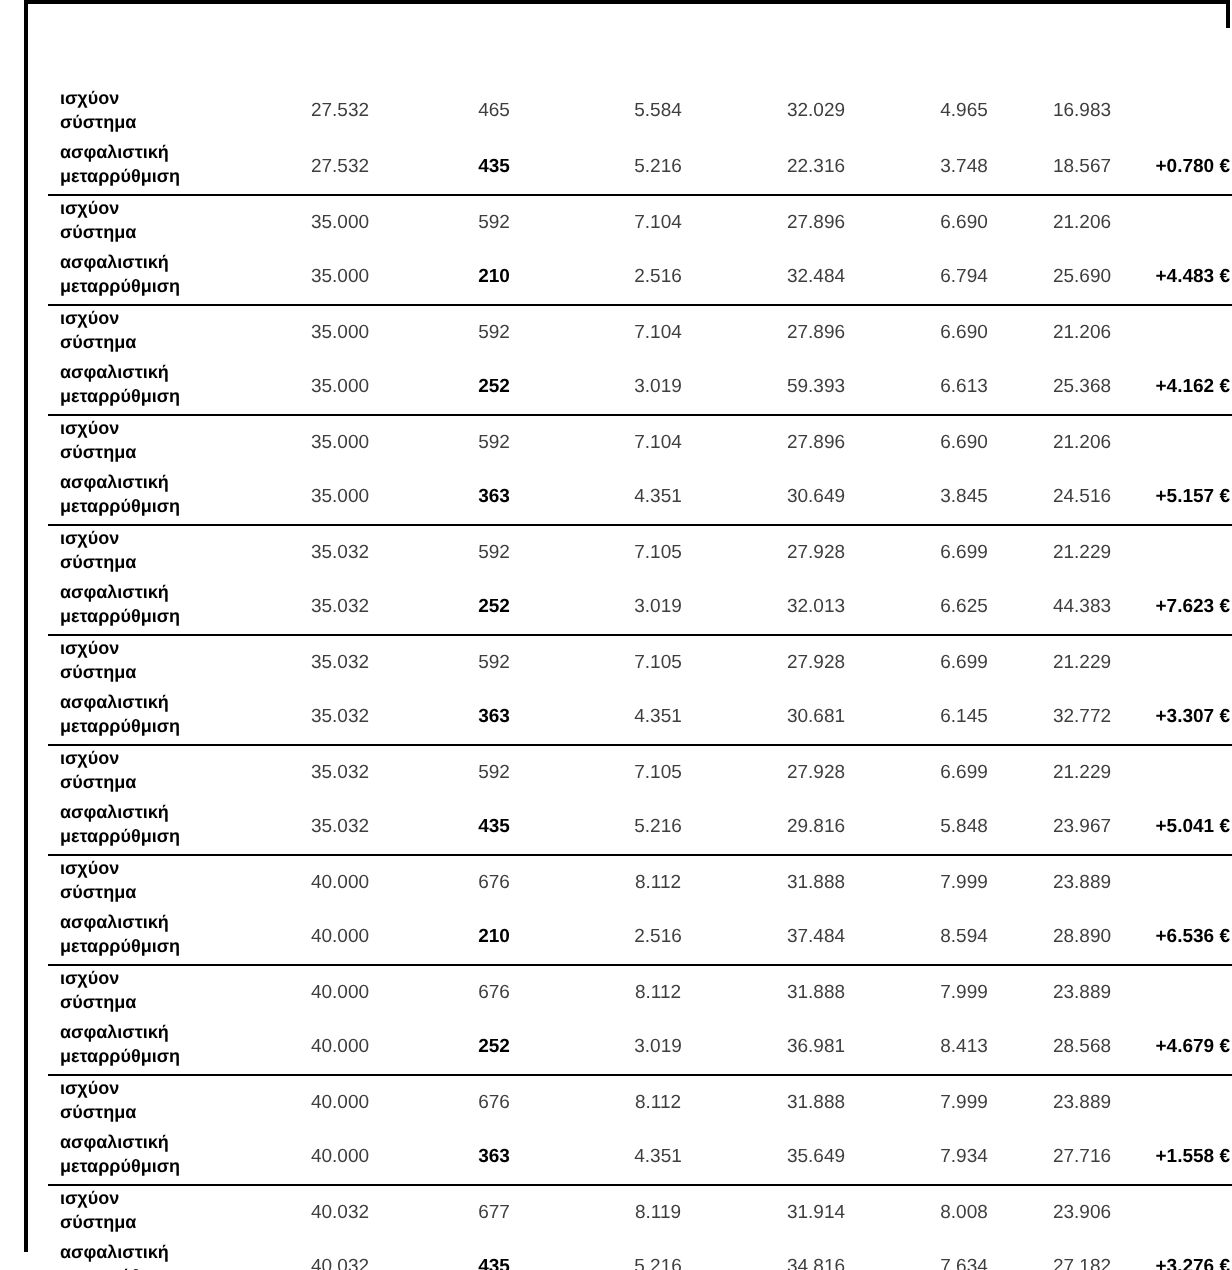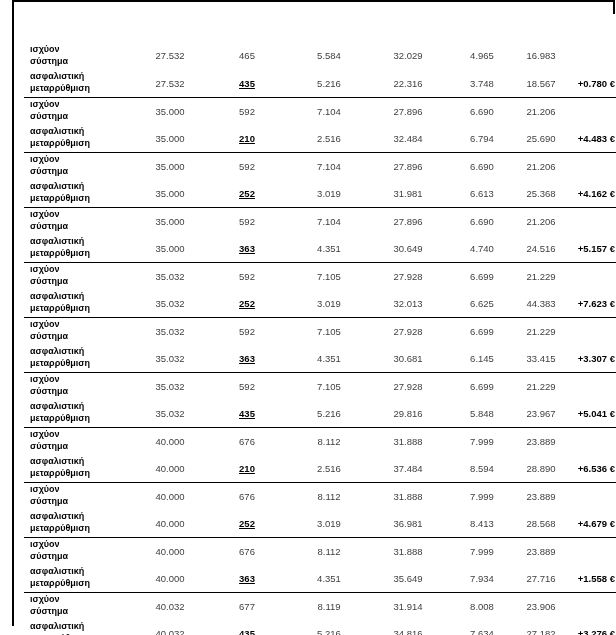--- a/index.html
+++ b/index.html
@@ -73,21 +73,20 @@
   }
   table.cmp td.c6 {
     text-align: right;
     padding-right: 5px;
     font-weight: bold;
     color: #000000;
   }
   table.cmp tr.reform td.c1 {
     font-weight: bold;
     color: #000000;
-    text-decoration: underline;
   }
   col.w-label { width: 116px; }
   col.w-c0 { width: 60px; }
   col.w-c1 { width: 94px; }
   col.w-c2 { width: 70px; }
   col.w-c3 { width: 88px; }
   col.w-c4 { width: 60px; }
   col.w-c5 { width: 58px; }
   col.w-c6 { width: 50px; }
 </style>
@@ -172,21 +171,21 @@
       <td class="num c4">6.690</td>
       <td class="num c5">21.206</td>
       <td class="num c6"></td>
     </tr>
     <tr class="reform">
       <td class="label">ασφαλιστική
 μεταρρύθμιση</td>
       <td class="num c0">35.000</td>
       <td class="num c1">252</td>
       <td class="num c2">3.019</td>
-      <td class="num c3">31.981</td>
+      <td class="num c3">59.393</td>
       <td class="num c4">6.613</td>
       <td class="num c5">25.368</td>
       <td class="num c6">+4.162 €</td>
     </tr>
   </tbody>
 
   <tbody>
     <tr class="current">
       <td class="label">ισχύον
 σύστημα</td>
@@ -198,21 +197,21 @@
       <td class="num c5">21.206</td>
       <td class="num c6"></td>
     </tr>
     <tr class="reform">
       <td class="label">ασφαλιστική
 μεταρρύθμιση</td>
       <td class="num c0">35.000</td>
       <td class="num c1">363</td>
       <td class="num c2">4.351</td>
       <td class="num c3">30.649</td>
-      <td class="num c4">4.740</td>
+      <td class="num c4">3.845</td>
       <td class="num c5">24.516</td>
       <td class="num c6">+5.157 €</td>
     </tr>
   </tbody>
 
   <tbody>
     <tr class="current">
       <td class="label">ισχύον
 σύστημα</td>
       <td class="num c0">35.032</td>
@@ -249,21 +248,21 @@
       <td class="num c6"></td>
     </tr>
     <tr class="reform">
       <td class="label">ασφαλιστική
 μεταρρύθμιση</td>
       <td class="num c0">35.032</td>
       <td class="num c1">363</td>
       <td class="num c2">4.351</td>
       <td class="num c3">30.681</td>
       <td class="num c4">6.145</td>
-      <td class="num c5">33.415</td>
+      <td class="num c5">32.772</td>
       <td class="num c6">+3.307 €</td>
     </tr>
   </tbody>
 
   <tbody>
     <tr class="current">
       <td class="label">ισχύον
 σύστημα</td>
       <td class="num c0">35.032</td>
       <td class="num c1">592</td>

